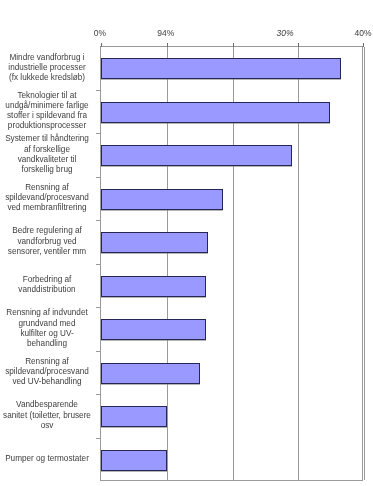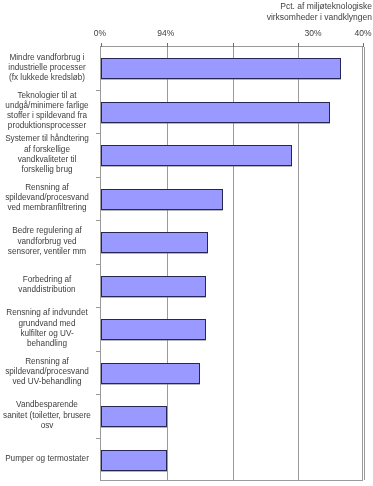--- a/index.html
+++ b/index.html
@@ -109,30 +109,26 @@
     line-height: 10.2px;
     color: #3d3d3d;
     white-space: pre-line;
   }
 </style>
 </head>
 <body>
 
 <div id="chart-root">
 
-  <div id="chart-header">
-    <span class="hline">Pct. af miljøteknologiske</span>
-    <span class="hline">virksomheder i vandklyngen</span>
-  </div>
 
   <div id="x-axis-labels">
       <div class="x-tick-label" style="left: 100px;">0%</div>
       <div class="x-tick-label" style="left: 165.75px;">94%</div>
       <div class="x-tick-label" style="left: 247px; margin-top: 26px;">20%</div>
-      <div class="x-tick-label" style="left: 313px;">30%</div>
+      <div class="x-tick-label" style="left: 285px; font-style: italic;">30%</div>
       <div class="x-tick-label" style="left: 363px;">40%</div>
     </div>
 
   <div id="plot-area">
       <div class="axis-tick" style="left: 0px;"></div>
       <div class="gridline" style="left: 66px;"></div>
       <div class="axis-tick" style="left: 66px;"></div>
       <div class="gridline" style="left: 132px;"></div>
       <div class="axis-tick" style="left: 132px;"></div>
       <div class="gridline" style="left: 197px;"></div>

